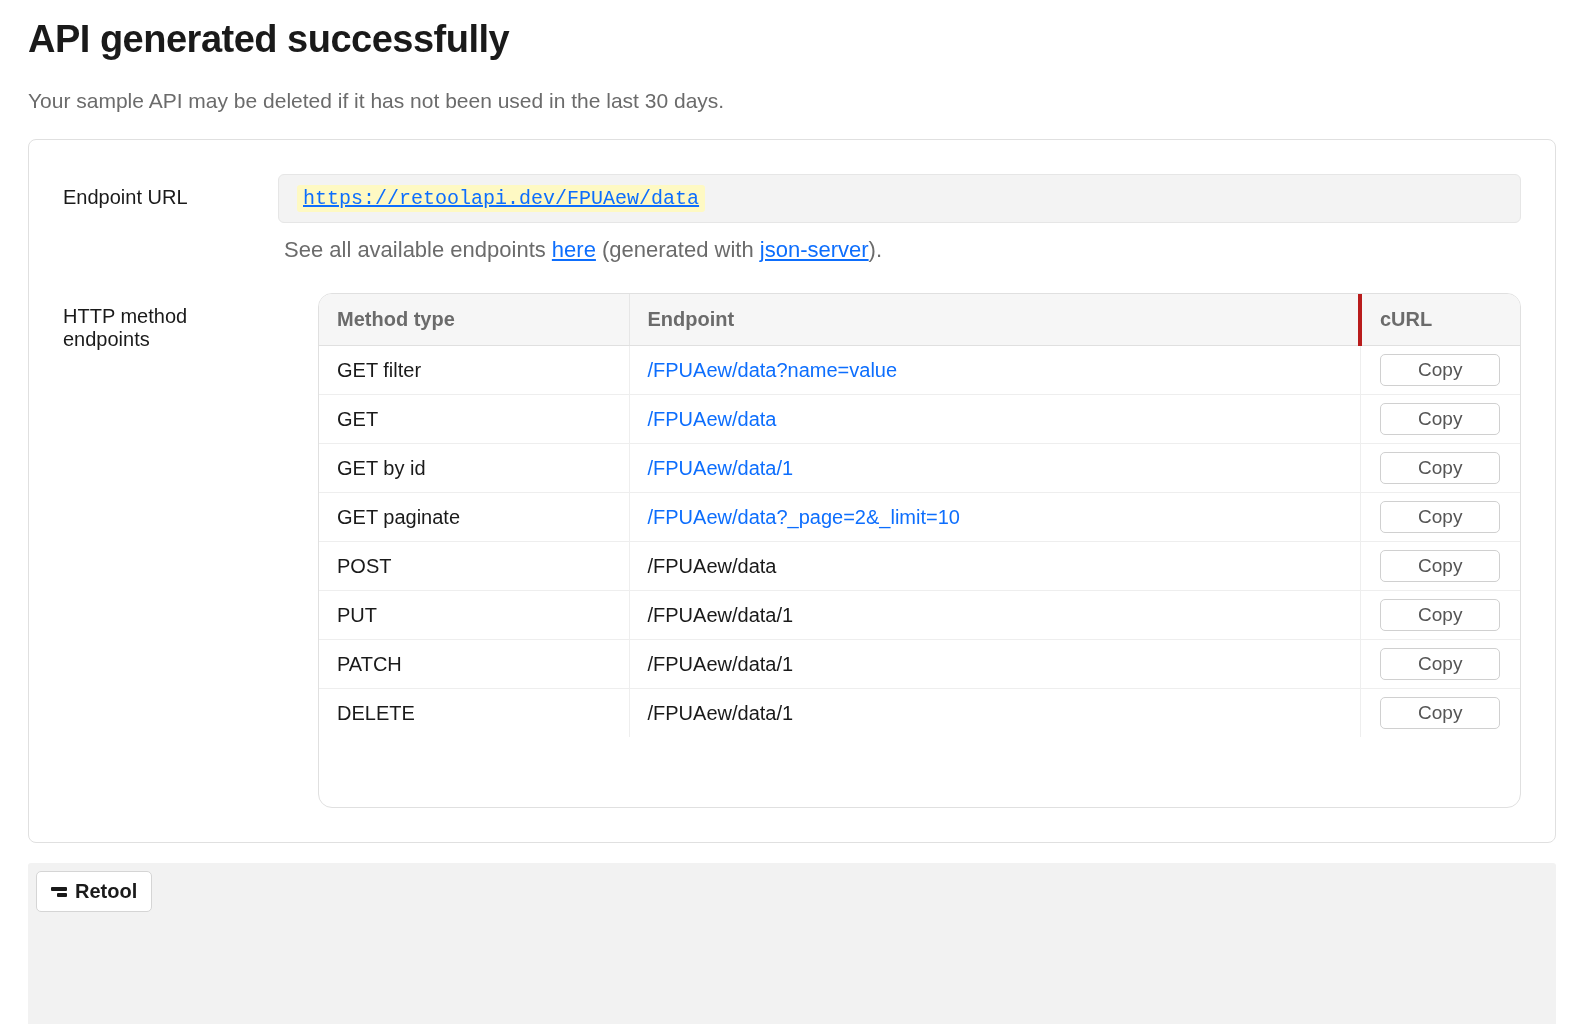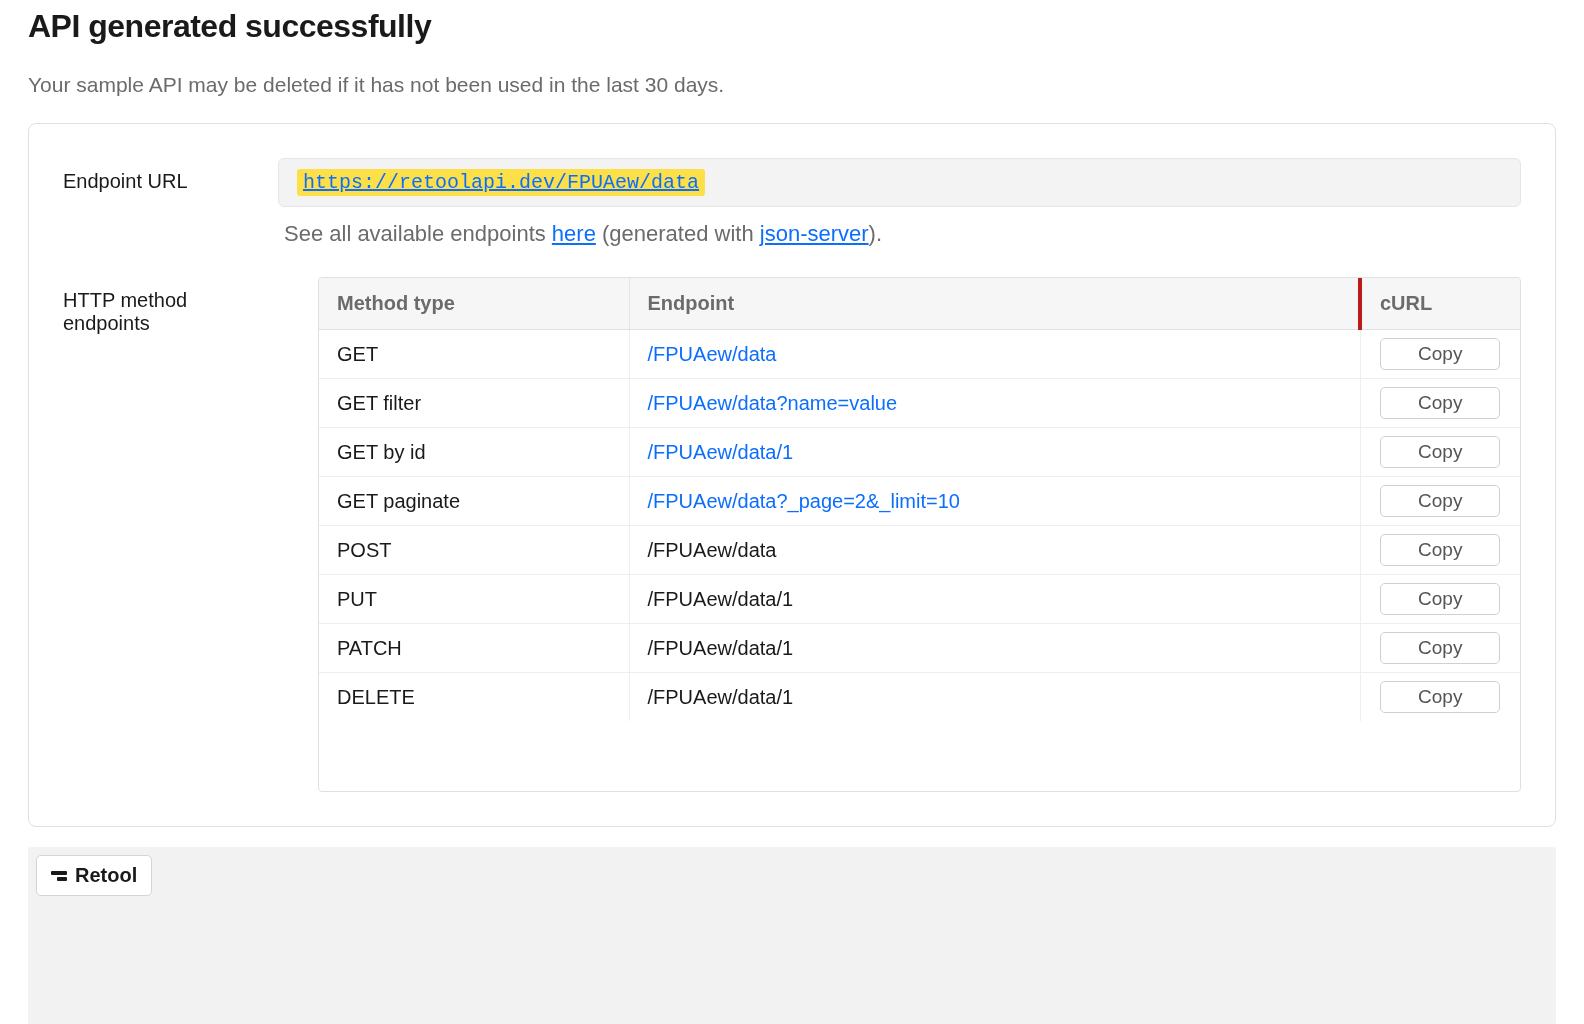--- a/index.html
+++ b/index.html
@@ -4,24 +4,24 @@
 <style>
   * { box-sizing: border-box; margin: 0; padding: 0; }
   html, body { width: 1584px; height: 1024px; }
   body {
     font-family: -apple-system, BlinkMacSystemFont, "Segoe UI", Helvetica, Arial, sans-serif;
     background: #fff;
     color: #1a1a1a;
     padding: 0 28px;
   }
   h1.title {
-    font-size: 32px;
+    font-size: 38px;
     font-weight: 800;
     letter-spacing: -0.5px;
-    margin-top: 8px;
+    margin-top: 18px;
     margin-bottom: 28px;
     color: #1a1a1a;
   }
   .subtitle {
     font-size: 21px;
     color: #6b6b6b;
     margin-bottom: 26px;
   }
   .card {
     border: 1px solid #e0e0e0;
@@ -43,35 +43,35 @@
   .row-content { flex: 1; }
   .url-box {
     background: #f3f3f3;
     border: 1px solid #e6e6e6;
     border-radius: 6px;
     padding: 12px 18px;
   }
   .url-box code {
     font-family: "SFMono-Regular", Consolas, "Liberation Mono", Menlo, monospace;
     font-size: 20px;
-    background: #fde047;
+    background: #fef9c3;
     padding: 2px 6px;
     border-radius: 3px;
   }
   .url-box code a { color: #0d6efd; text-decoration: underline; }
   .endpoint-hint {
     font-size: 22px;
     color: #6b6b6b;
     margin-top: 14px;
     margin-left: 6px;
   }
   .endpoint-hint a { color: #0d6efd; text-decoration: underline; }
   .table-wrap {
     border: 1px solid #e0e0e0;
-    border-radius: 4px;
+    border-radius: 14px;
     overflow: hidden;
   }
   table { width: 100%; border-collapse: collapse; }
   th {
     text-align: left;
     background: #f6f6f6;
     font-size: 20px;
     font-weight: 600;
     color: #6b6b6b;
     padding: 14px 18px;
@@ -165,27 +165,27 @@
         <table>
           <thead>
             <tr>
               <th class="col-method">Method type</th>
               <th class="col-endpoint">Endpoint</th>
               <th class="col-curl">cURL</th>
             </tr>
           </thead>
           <tbody id="tbody">
               <tr>
+                <td class="col-method">GET filter</td>
+                <td class="col-endpoint"><a href="#">/FPUAew/data?name=value</a></td>
+                <td class="col-curl"><button class="copy-btn">Copy</button></td>
+              </tr>
+              <tr>
                 <td class="col-method">GET</td>
                 <td class="col-endpoint"><a href="#">/FPUAew/data</a></td>
-                <td class="col-curl"><button class="copy-btn">Copy</button></td>
-              </tr>
-              <tr>
-                <td class="col-method">GET filter</td>
-                <td class="col-endpoint"><a href="#">/FPUAew/data?name=value</a></td>
                 <td class="col-curl"><button class="copy-btn">Copy</button></td>
               </tr>
               <tr>
                 <td class="col-method">GET by id</td>
                 <td class="col-endpoint"><a href="#">/FPUAew/data/1</a></td>
                 <td class="col-curl"><button class="copy-btn">Copy</button></td>
               </tr>
               <tr>
                 <td class="col-method">GET paginate</td>
                 <td class="col-endpoint"><a href="#">/FPUAew/data?_page=2&amp;_limit=10</a></td>

